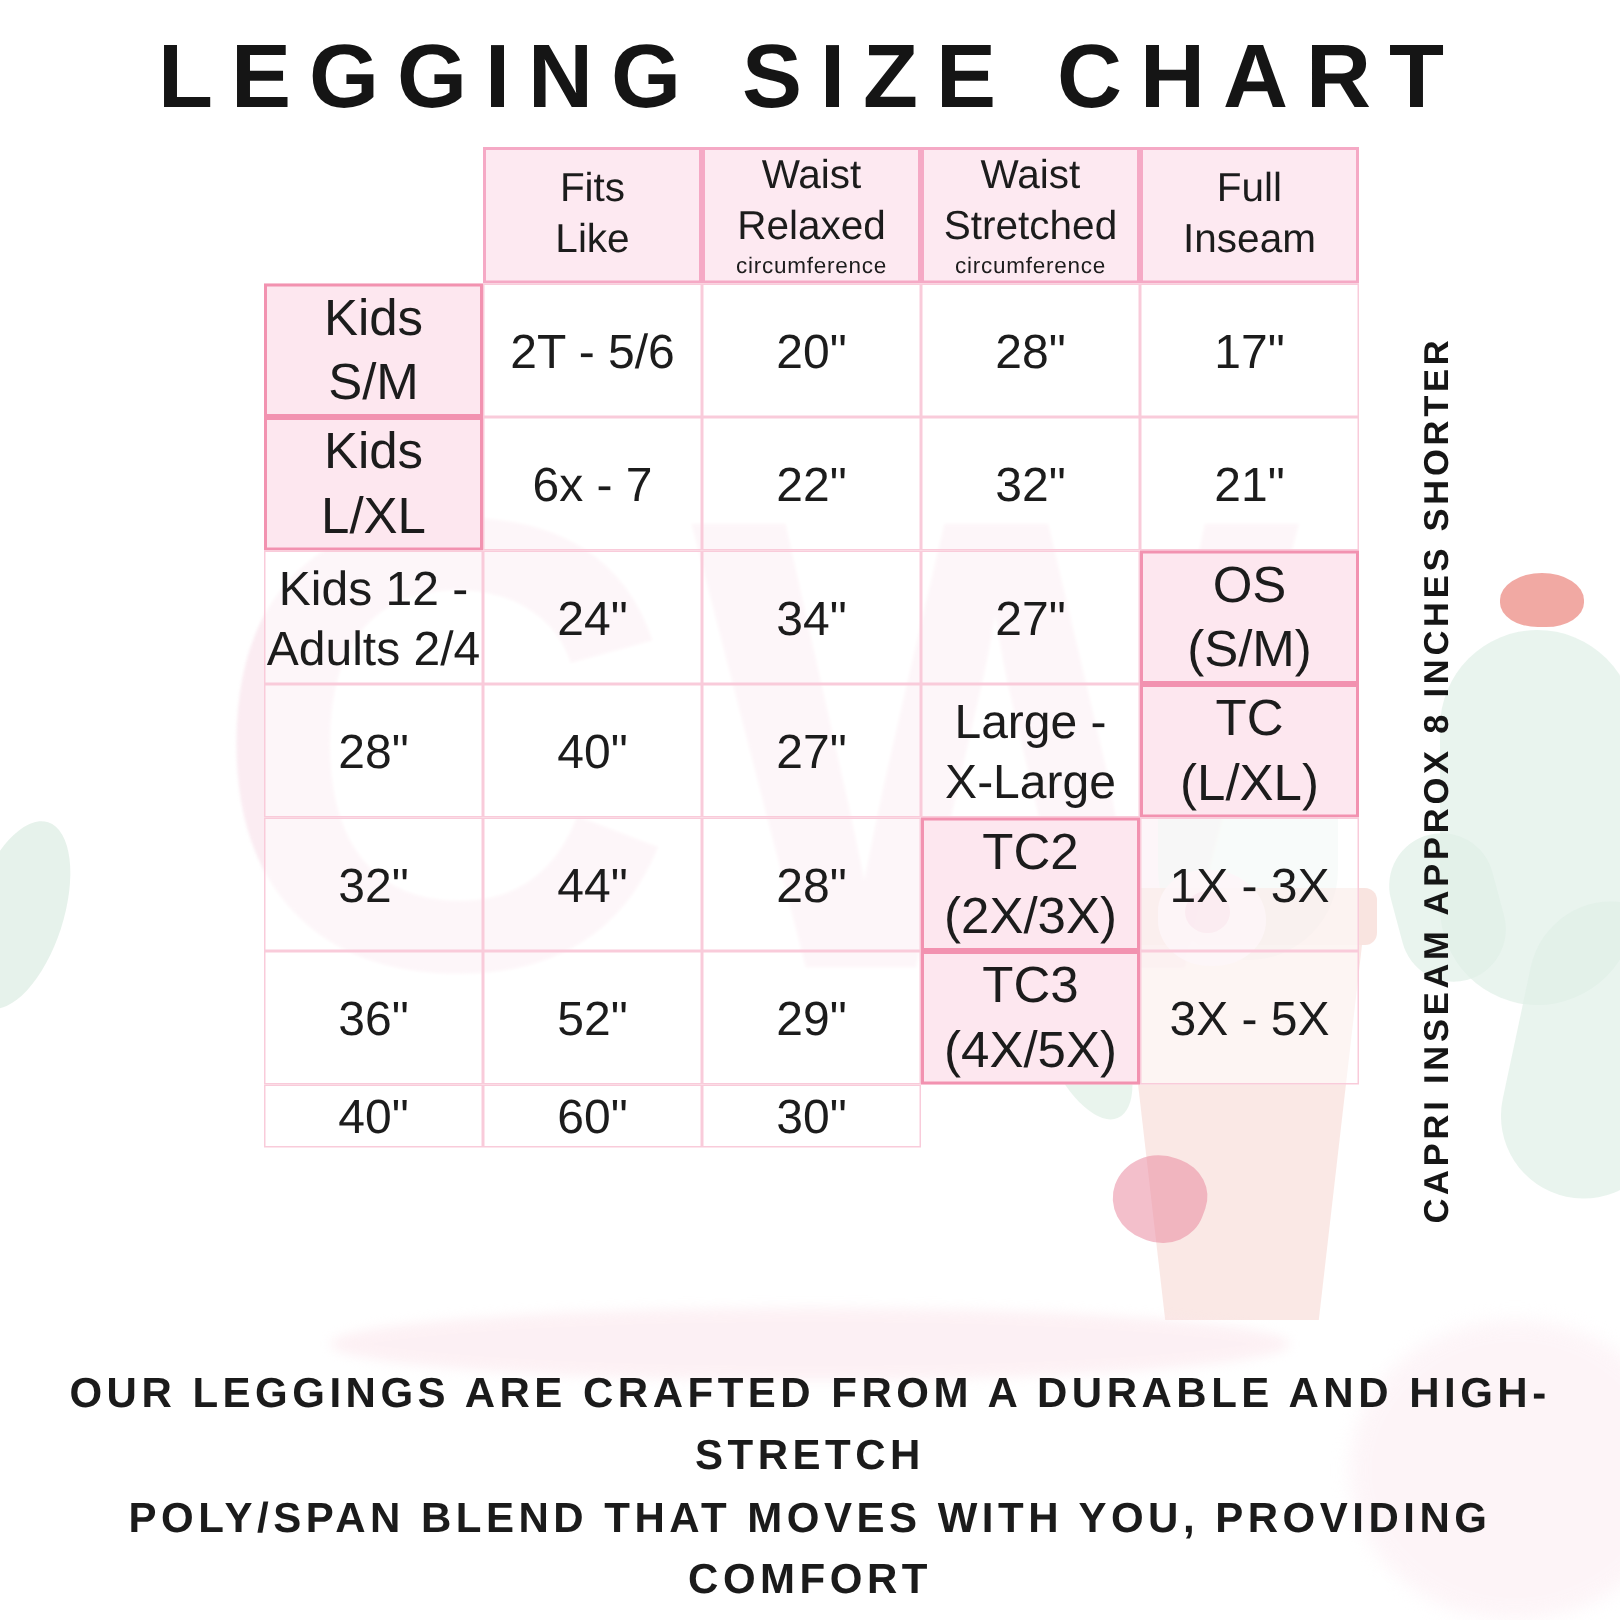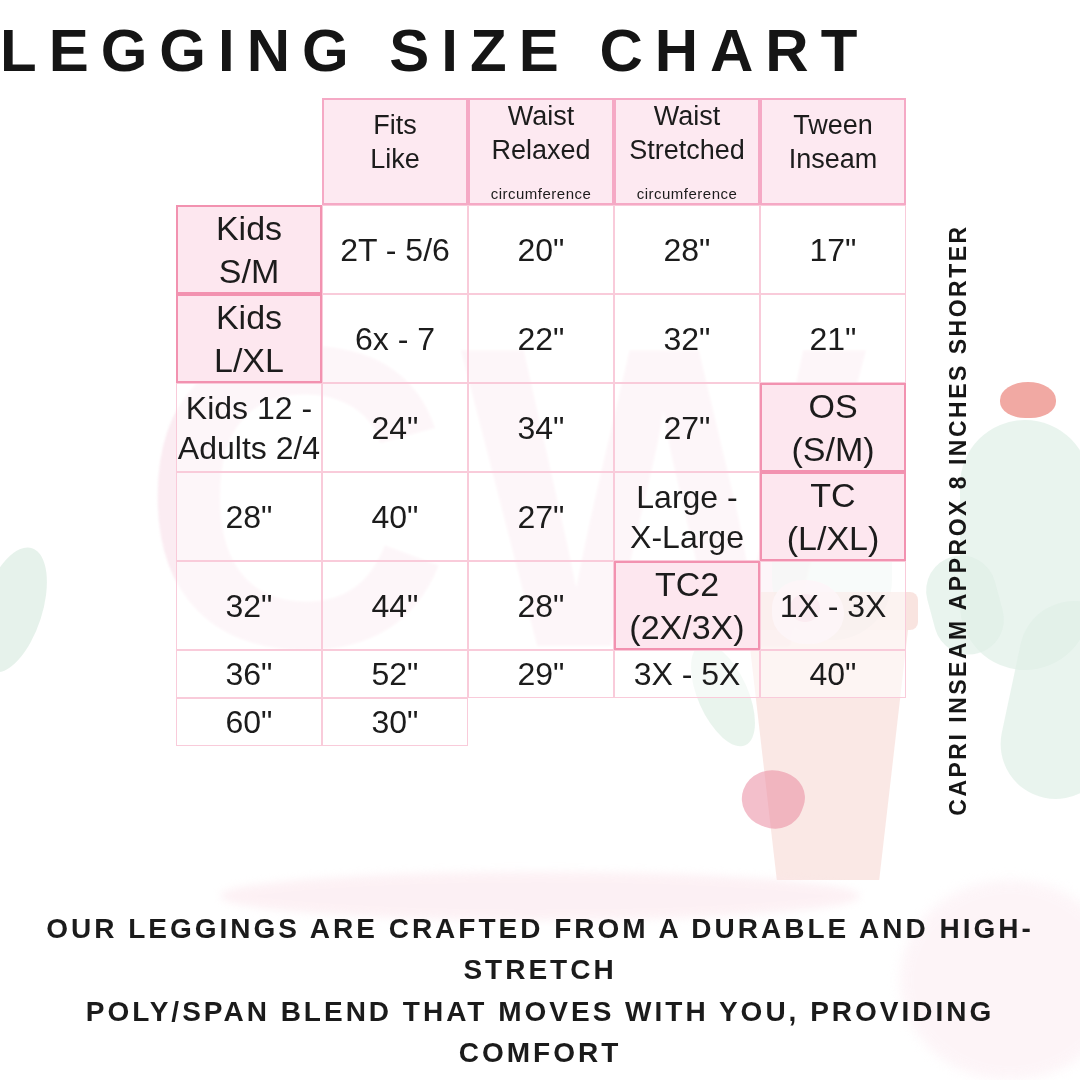--- a/index.html
+++ b/index.html
@@ -32,32 +32,32 @@
   .wm-leaf-left { position:absolute; left:-18px; top:545px; width:60px; height:130px;
     background:#d6eadd; border-radius:50%; opacity:.6; transform:rotate(18deg); }
   .wm-leaf-mid { position:absolute; left:698px; top:640px; width:50px; height:110px;
     background:#cfe6d8; border-radius:50%; opacity:.45; transform:rotate(-24deg); }
   .wm-splash-bottom { position:absolute; left:220px; top:872px; width:640px; height:48px;
     background:#fbe3ea; border-radius:50%; opacity:.5; filter:blur(4px); }
   .wm-splash-right { position:absolute; left:900px; top:880px; width:220px; height:200px;
     background:#fceef3; border-radius:50%; opacity:.6; filter:blur(6px); }
 
   
-  .title { position:absolute; top:16px; left:0; width:100%; text-align:left;
+  .title { position:absolute; top:16px; left:0; width:100%; text-align:center;
     font-size:60px; font-weight:700; letter-spacing:12px; color:#151515; z-index:2; }
 
   
   .size-table { position:absolute; left:176px; top:98px; width:730px; height:648px;
     display:grid; grid-template-columns:repeat(5,1fr); grid-template-rows:repeat(8,1fr);
     z-index:1; }
   .cell { display:flex; flex-direction:column; align-items:center; justify-content:center;
     text-align:center; color:#1c1c1c; white-space:pre-line; line-height:1.25; }
   .corner { border:none; background:transparent; }
   .hcell { background:#fde9f1; border:2px solid #f5a9c5; font-size:27px; font-weight:500; }
-  .hcell .sub { font-size:15px; font-weight:400; letter-spacing:.5px; margin-top:17px; }
+  .hcell .sub { font-size:15px; font-weight:400; letter-spacing:.5px; margin-top:1px; }
   .lcell { background:#fde7ef; border:2.5px solid #f292b0; font-size:34px; font-weight:500; }
   .dcell { background:rgba(255,255,255,0.55); border:1.5px solid #f9cbda; font-size:32px;
     font-weight:500; }
 
   
   .capri-note { position:absolute; left:958px; top:520px; transform:translate(-50%,-50%) rotate(-90deg);
     transform-origin:center; white-space:nowrap; font-size:23px; font-weight:600;
     letter-spacing:2.5px; color:#161616; z-index:2; }
 
   
@@ -101,21 +101,21 @@
       <span>Waist
 Relaxed</span>
       <span class="sub">circumference</span>
     </div>
     <div class="cell hcell">
       <span>Waist
 Stretched</span>
       <span class="sub">circumference</span>
     </div>
     <div class="cell hcell">
-      <span>Tween
+      <span>Full
 Inseam</span>
       <span class="sub"></span>
     </div>
 
     <div class="cell lcell">Kids
 S/M</div>
     <div class="cell dcell">2T - 5/6</div>
     <div class="cell dcell">20"</div>
     <div class="cell dcell">28"</div>
     <div class="cell dcell">17"</div>
@@ -147,20 +147,22 @@
     <div class="cell dcell">44"</div>
     <div class="cell dcell">28"</div>
 
     <div class="cell lcell">TC2
 (2X/3X)</div>
     <div class="cell dcell">1X - 3X</div>
     <div class="cell dcell">36"</div>
     <div class="cell dcell">52"</div>
     <div class="cell dcell">29"</div>
 
+    <div class="cell lcell">TC3
+(4X/5X)</div>
     <div class="cell dcell">3X - 5X</div>
     <div class="cell dcell">40"</div>
     <div class="cell dcell">60"</div>
     <div class="cell dcell">30"</div>
   </div>
 
   <div class="capri-note">CAPRI INSEAM APPROX 8 INCHES SHORTER</div>
 
   <p class="footer">OUR LEGGINGS ARE CRAFTED FROM A DURABLE AND HIGH-STRETCH
 POLY/SPAN BLEND THAT MOVES WITH YOU, PROVIDING COMFORT

